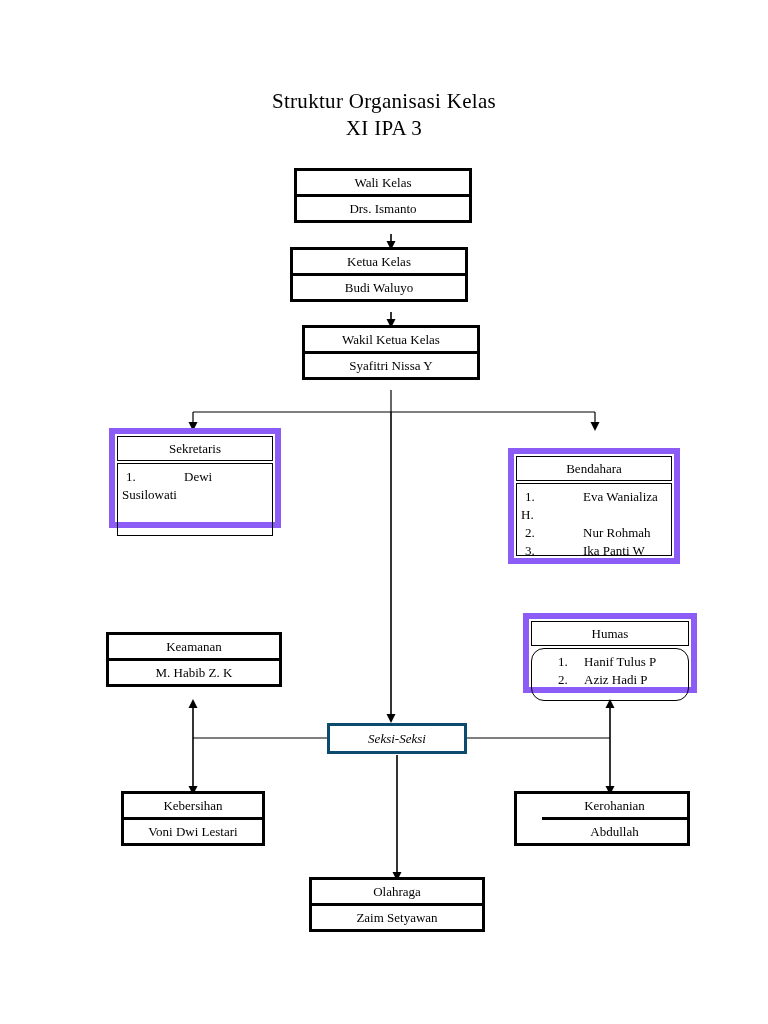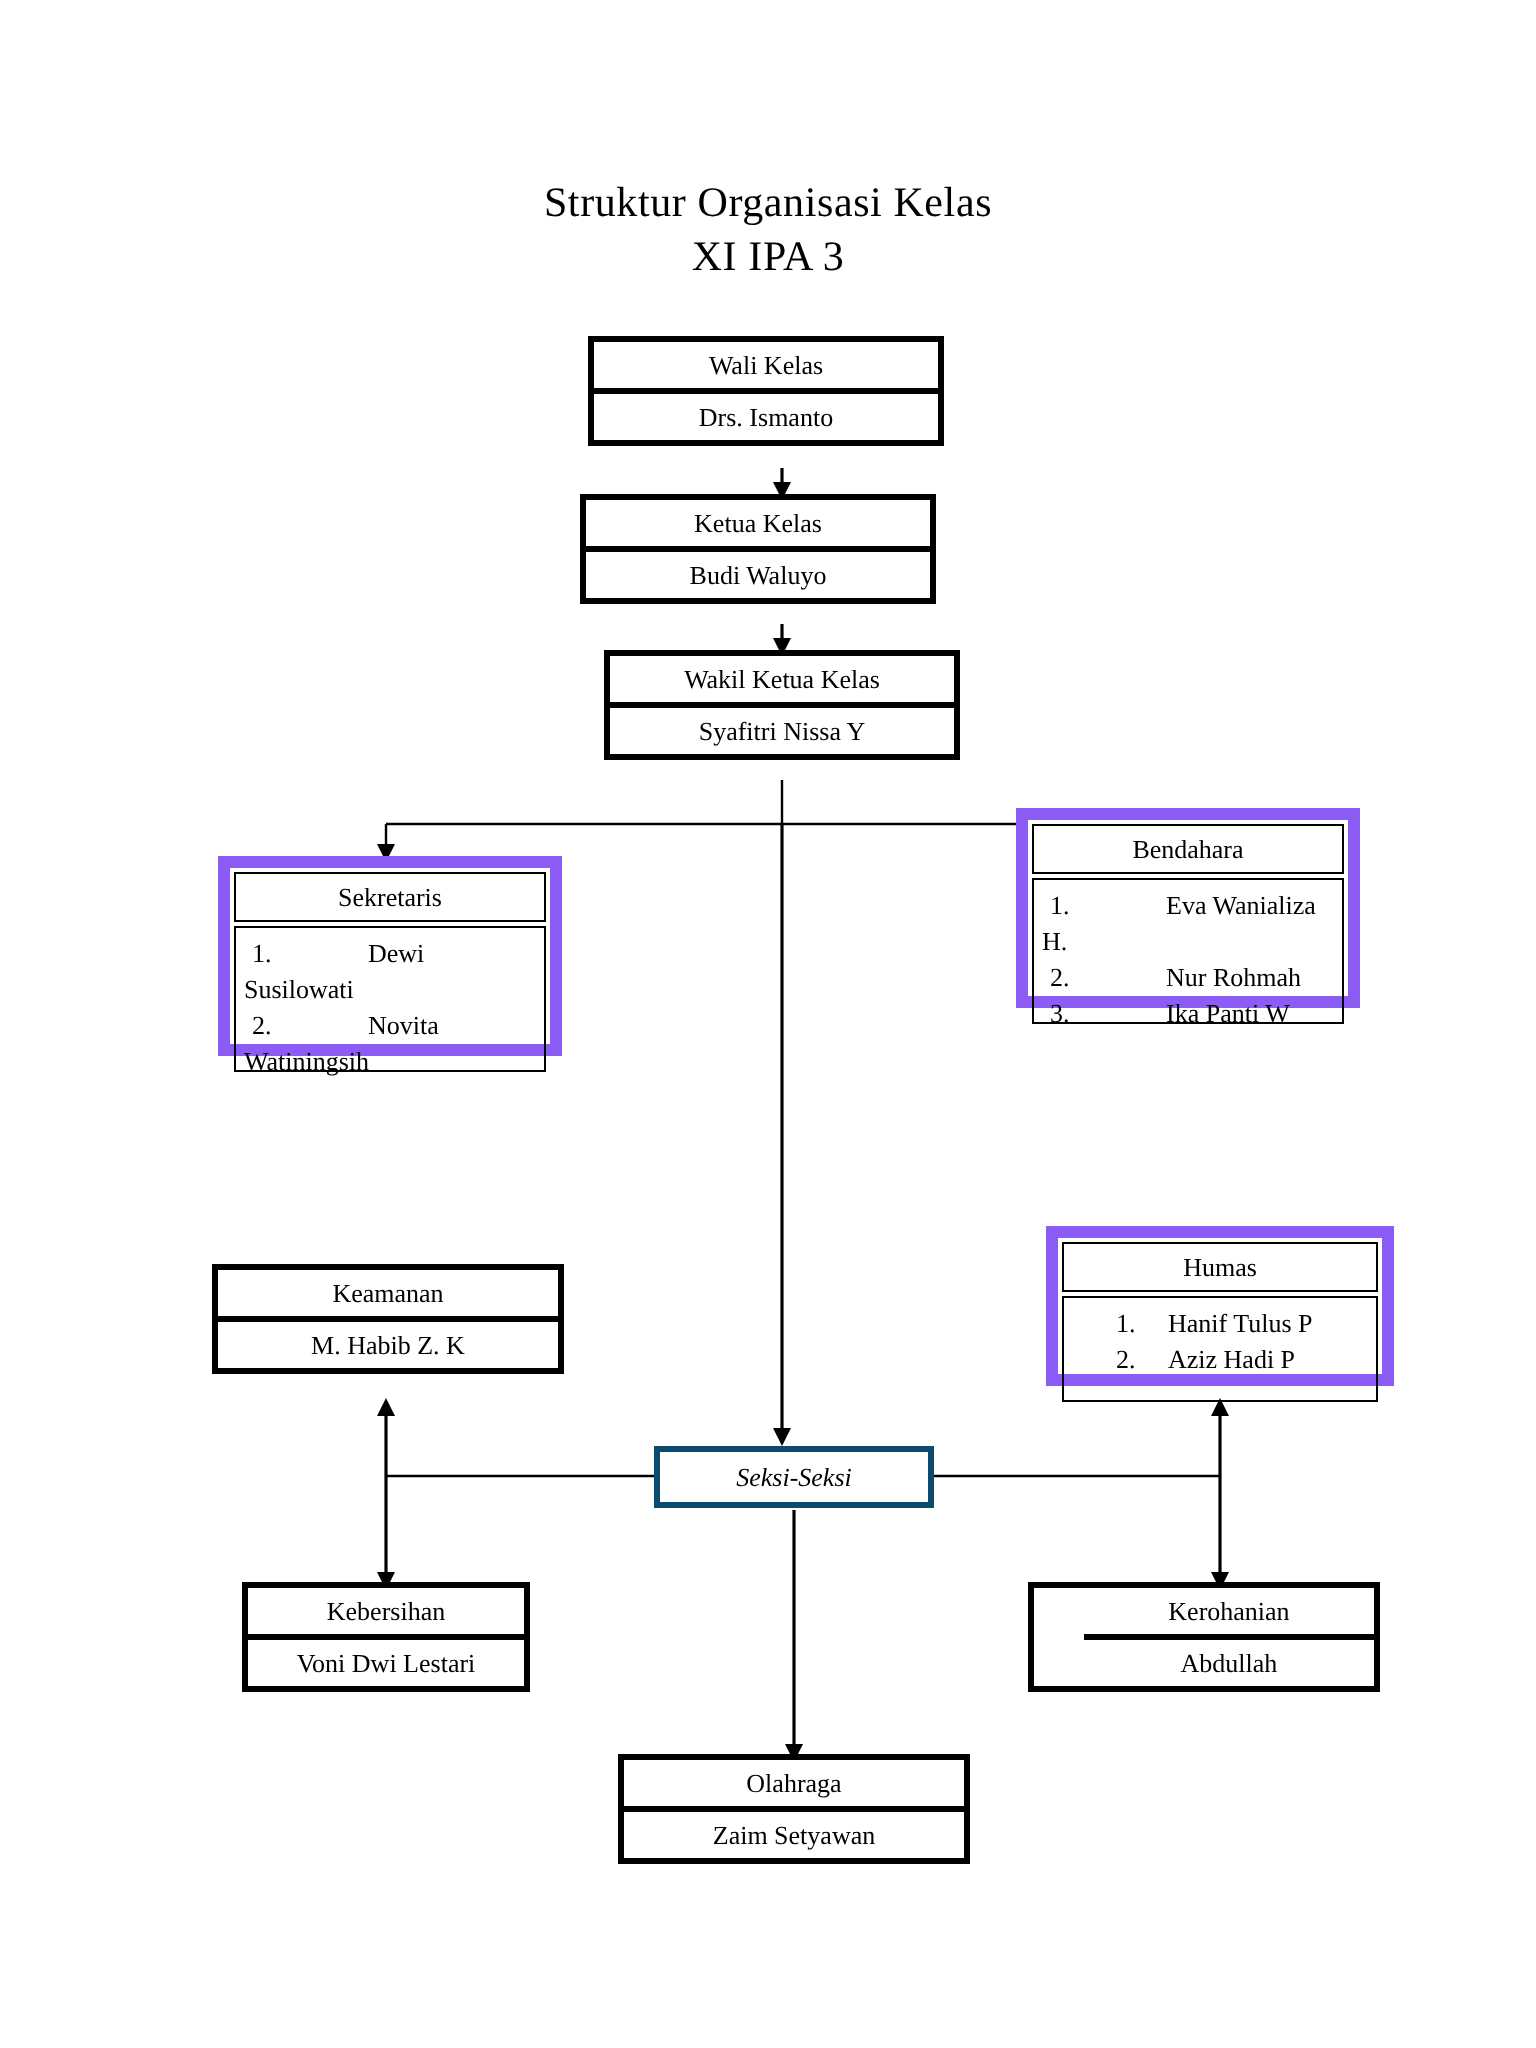--- a/index.html
+++ b/index.html
@@ -199,47 +199,44 @@
   <div class="row-body">Syafitri Nissa Y</div>
 </div>
 
 <div class="node framed" style="left:109px; top:428px; width:172px; height:100px;">
   <div class="row-title">Sekretaris</div>
   <div class="row-body" style="height:62px;">
     <ul class="member-list indent-wide">
       <li>
         <span class="num">1.</span><span>Dewi Susilowati</span>
       </li>
-      <li>
-        <span class="num">2.</span><span>Novita Watiningsih</span>
-      </li>
     </ul>
   </div>
 </div>
 
-<div class="node framed" style="left:508px; top:404px; width:172px; height:100px;">
+<div class="node framed" style="left:508px; top:448px; width:172px; height:116px;">
   <div class="row-title">Bendahara</div>
   <div class="row-body" style="height:62px;">
     <ul class="member-list indent-wide">
       <li>
         <span class="num">1.</span><span>Eva Wanializa H.</span>
       </li>
       <li>
         <span class="num">2.</span><span>Nur Rohmah</span>
       </li>
       <li>
         <span class="num">3.</span><span>Ika Panti W</span>
       </li>
     </ul>
   </div>
 </div>
 
 <div class="node framed" style="left:523px; top:613px; width:174px; height:80px;">
   <div class="row-title">Humas</div>
-  <div class="row-body" style="height:42px;">
+  <div class="row-body" style="height:42px;border-radius:13px;">
     <ul class="member-list indent-tight">
       <li>
         <span class="num">1.</span><span>Hanif Tulus P</span>
       </li>
       <li>
         <span class="num">2.</span><span>Aziz Hadi P</span>
       </li>
     </ul>
   </div>
 </div>

